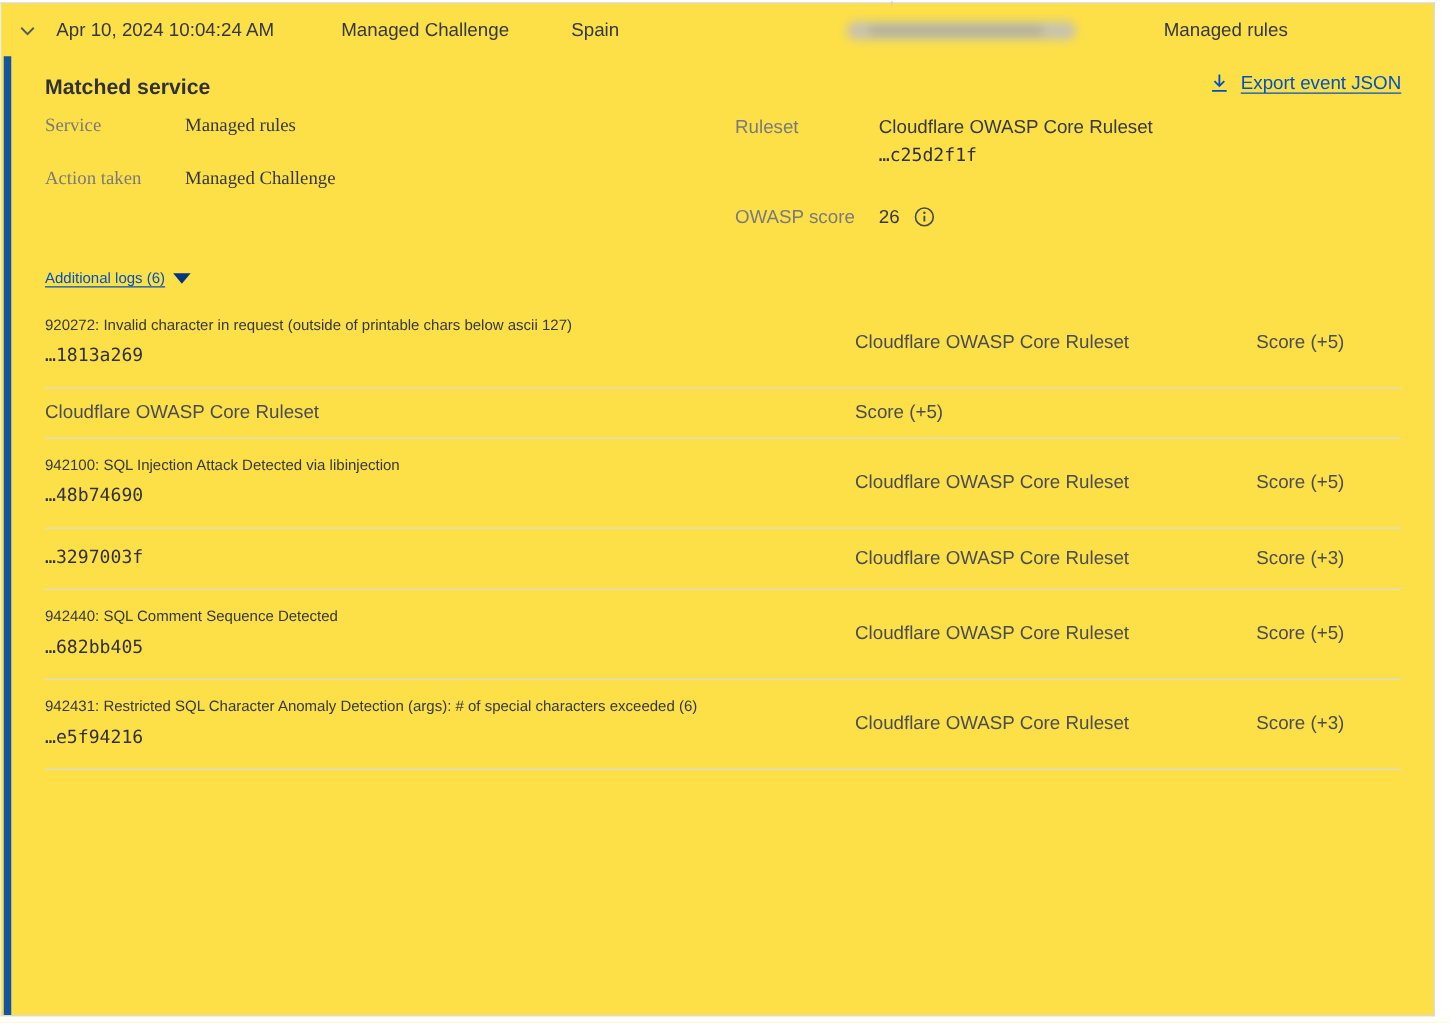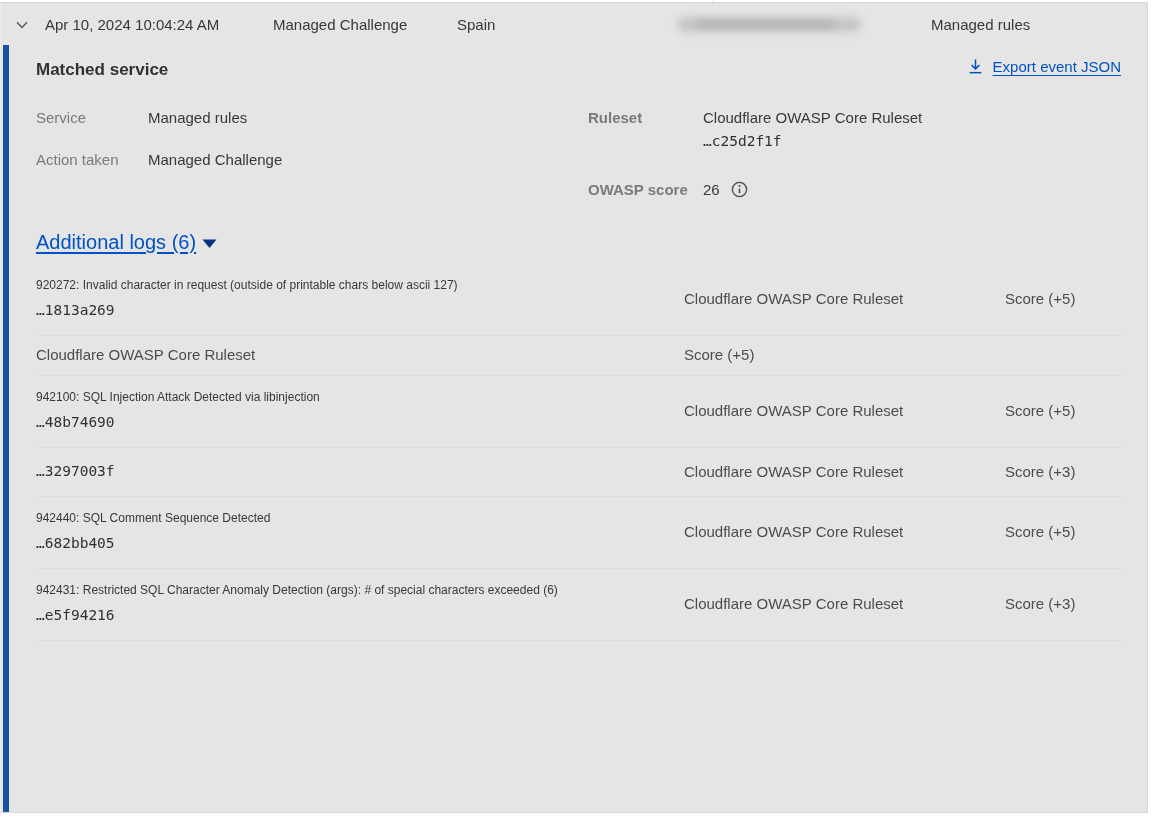--- a/index.html
+++ b/index.html
@@ -12,21 +12,21 @@
     overflow: hidden;
   }
   .panel {
     position: absolute;
     left: 0; top: 2px;
     width: 1148px; height: 811px;
     border-top: 1px solid #d9d9d9;
     border-right: 1px solid #d9d9d9;
     border-left: 1px solid #ececec;
     border-bottom: 1px solid #d9d9d9;
-    background: #e5e5e5;
+    background: #fde047;
   }
   .top-tick {
     position: absolute; left: 712px; top: -2px;
     width: 1px; height: 3px; background: #c9c9c9;
   }
   
   .summary-row { position: relative; height: 42px; cursor: pointer; }
   .summary-row > .cell {
     position: absolute; top: 50%; transform: translateY(-50%);
     font-size: 15px; color: #36393a; white-space: nowrap;
@@ -53,53 +53,53 @@
   .accent-bar {
     position: absolute; left: 2px; top: 0; bottom: 0;
     width: 6px; background: #16539e;
   }
   .detail-content {
     position: absolute; left: 8px; right: 0; top: 0; bottom: 0;
     padding: 13px 26px 0 27px;
   }
   .detail-header {
     display: flex; align-items: flex-start; justify-content: space-between;
-    margin-bottom: 26px;
+    margin-bottom: 10px;
   }
   .detail-title { font-size: 17px; font-weight: 700; color: #313131; padding-top: 2px; }
   .export-link {
     display: flex; align-items: center; gap: 9px;
     color: #0051c3; font-size: 15px; text-decoration: none; cursor: pointer;
   }
   .export-link .export-text { text-decoration: underline; text-underline-offset: 3px; }
   
   .fields { display: flex; }
-  .fields-left { width: 552px; flex: 0 0 552px; }
+  .fields-left { width: 552px; flex: 0 0 552px; font-family: Liberation Serif, serif; }
   .fields-right { flex: 1; }
   .field-row { display: flex; margin-bottom: 19px; }
   .field-label {
     flex: 0 0 112px; color: #7a7a7a; font-size: 15px; line-height: 23px;
   }
-  .fields-right .field-label { flex: 0 0 115px; font-weight: bold; }
+  .fields-right .field-label { flex: 0 0 115px; }
   .field-value { font-size: 15px; line-height: 23px; color: #36393a; max-width: 240px; }
   .hash {
     font-family: "DejaVu Sans Mono", monospace;
     font-size: 14.5px; color: #313131; line-height: 25px;
   }
   .owasp-row { margin-top: 24px; }
   .owasp-value-wrap { display: flex; align-items: center; gap: 11px; }
   .owasp-value { font-size: 15px; color: #36393a; }
   .info-icon-wrap { width: 17px; height: 17px; display: inline-flex; cursor: pointer; }
   
   .additional-logs {
     margin-top: 11px; margin-bottom: 10px;
     display: flex; align-items: center; gap: 6px;
   }
   .additional-logs-link {
-    color: #0051c3; font-size: 20px; text-decoration: underline;
+    color: #0051c3; font-size: 12px; text-decoration: underline;
     text-underline-offset: 3px; cursor: pointer;
   }
   .triangle-wrap { display: inline-flex; margin-top: 2px; cursor: pointer; }
   
   .log-row {
     display: grid;
     grid-template-columns: 610px 283px 1fr;
     column-gap: 38px;
     align-items: center;
     padding: 10px 0 12px;

